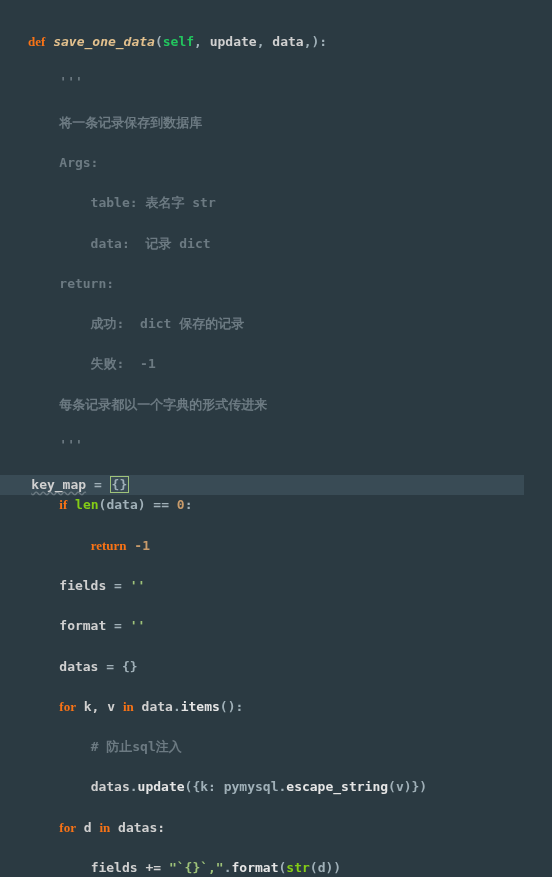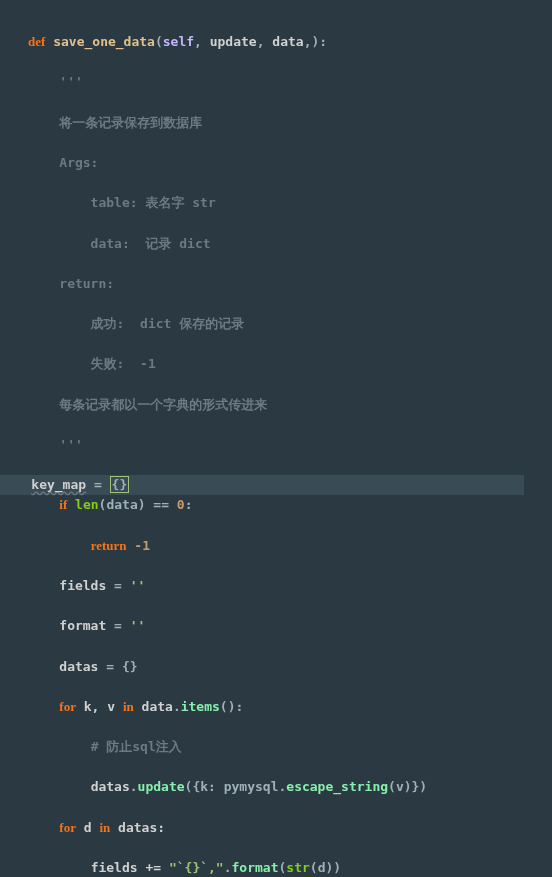--- a/index.html
+++ b/index.html
@@ -10,30 +10,30 @@
     line-height: 1.55;
     color: #d0d0d0;
     padding: 12px 0 12px 0;
     width: 552px;
     height: 877px;
     overflow: hidden;
     font-weight: 600;
   }
   .code { white-space: pre; padding-left: 28px; }
   .kw { color: #f97316; font-family: Liberation Serif, serif; }          
-  .fn { color: #e2c08d; } 
+  .fn { color: #e2c08d; font-style: italic; } 
   .param { color: #d0d0d0; }       
-  .self { color: #c4b5fd; margin-top: 20px; }
+  .self { color: #22c55e; margin-top: 20px; }
   .p { color: #a0b0b8; }           
   .cmt { color: #6c7a82; }
   .str { color: #9fc37a; }
   .num { color: #c89b6b; }
   .builtin { color: #84cc16; text-align: right; }     
   .var { color: #d0d0d0; }
-  .meth { color: #86efac; }
+  .meth { color: #e5e5e5; }
   .active-line {
     background: #394b55;
     display: inline-block;
     width: 100%;
     margin-left: -28px;
   }
   .cursor-box {
     border: 1px solid #9fc37a;
     padding: 0 1px;
   }

